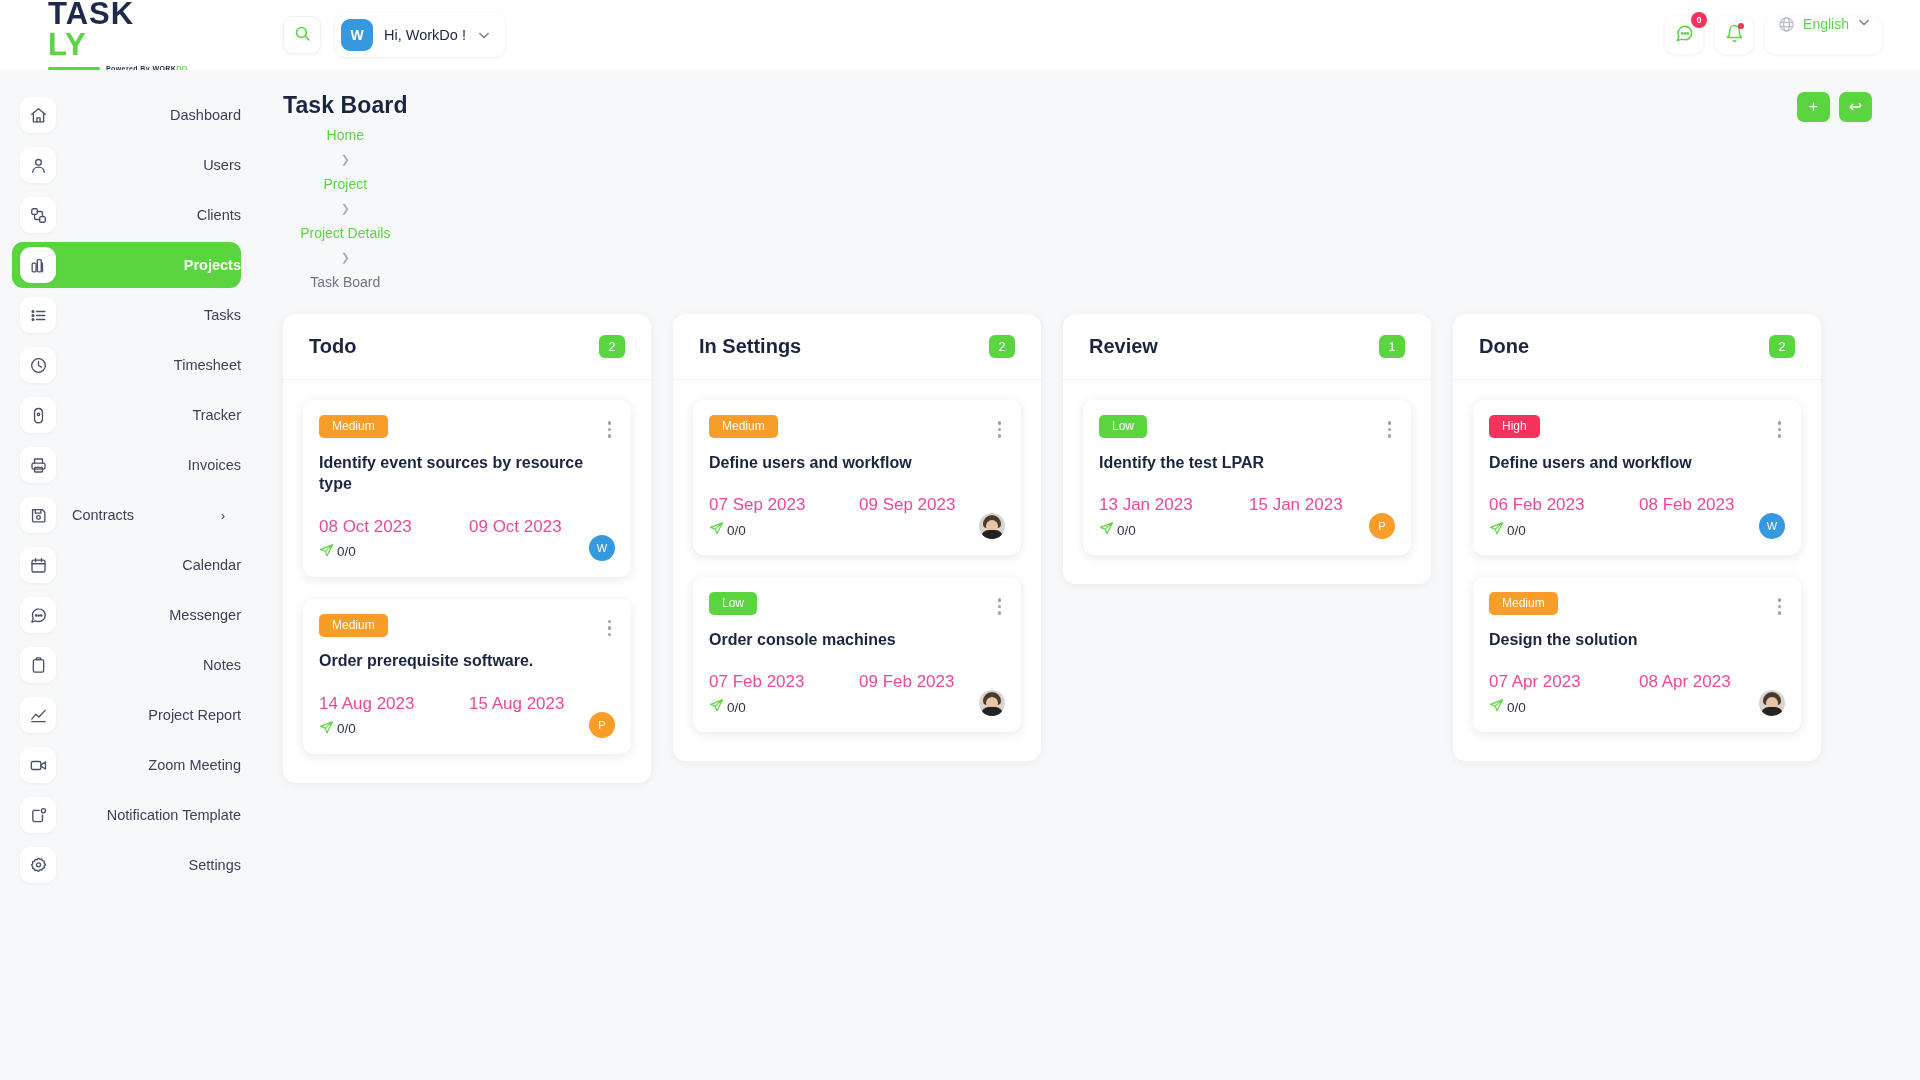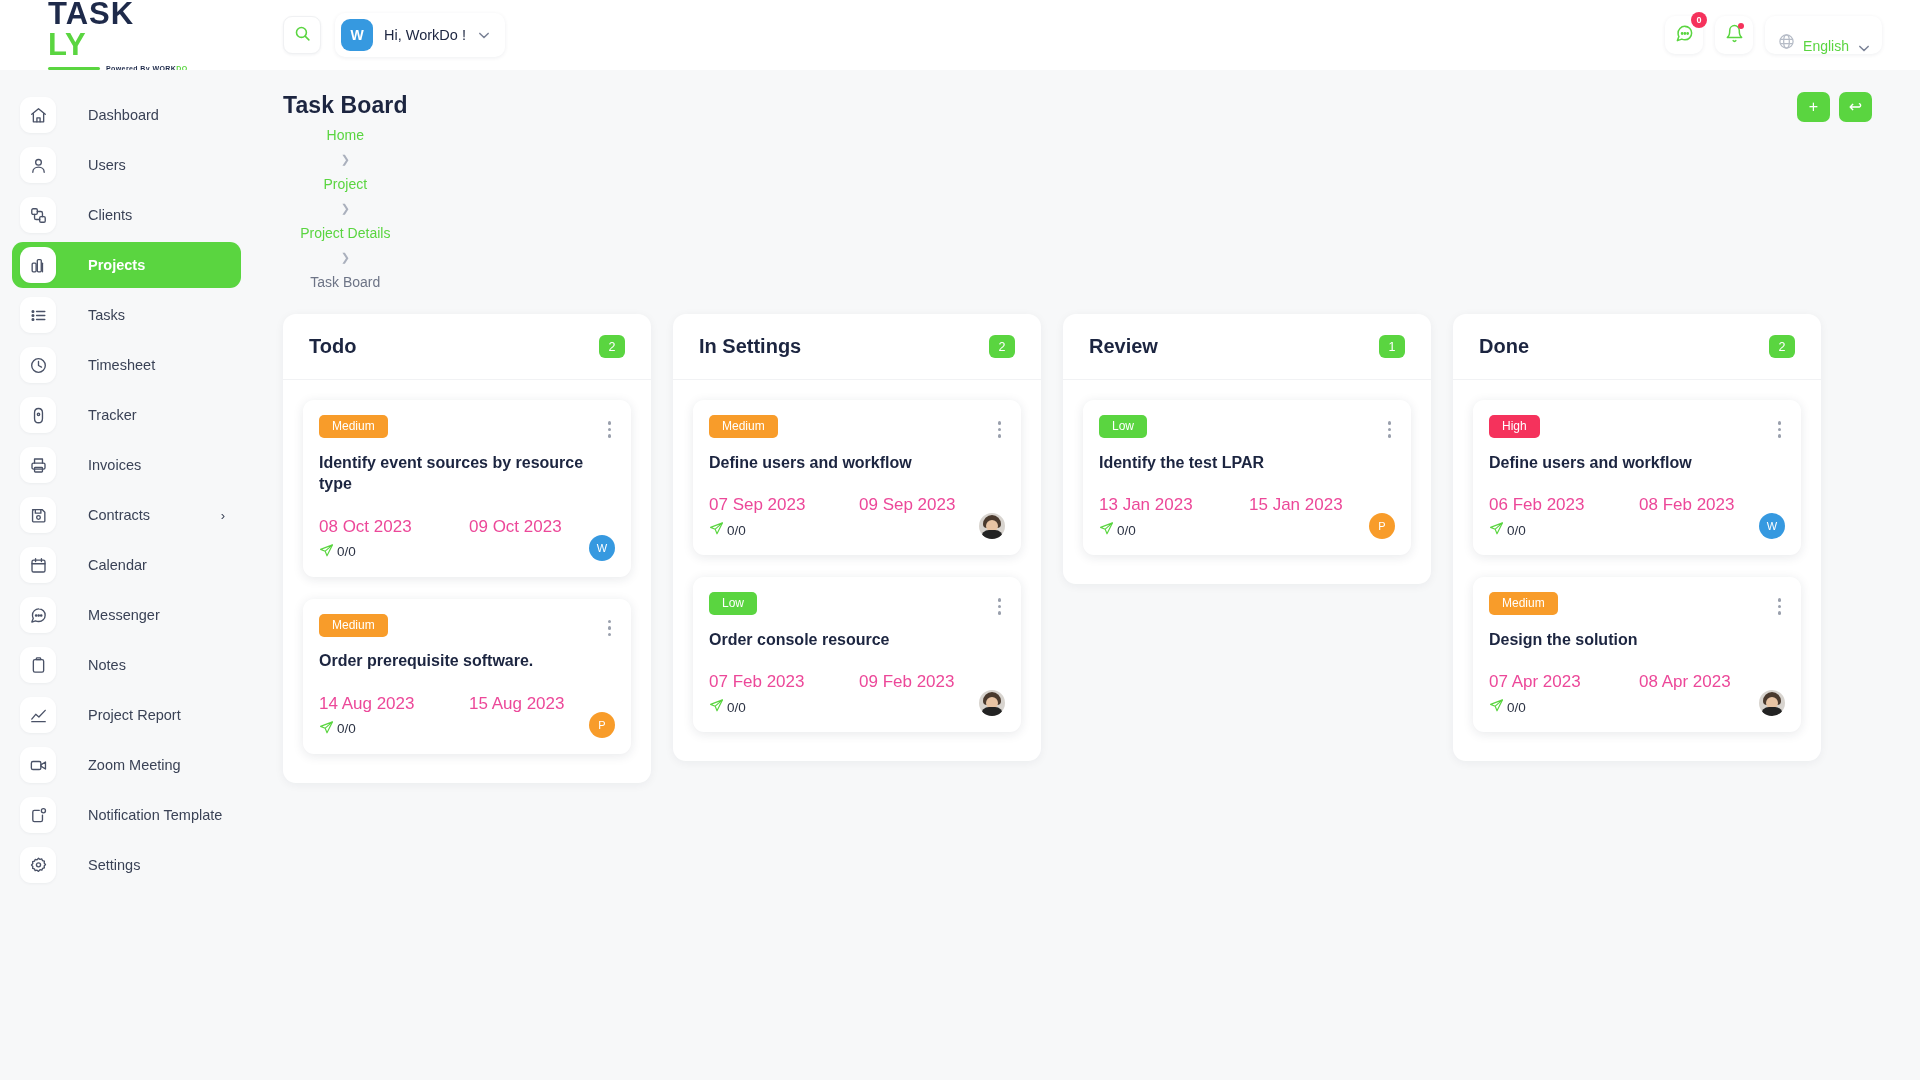--- a/index.html
+++ b/index.html
@@ -79,37 +79,37 @@
     background: #f5325c; color: #fff; border-radius: 8px;
     font-size: 9px; font-weight: 600;
     display: flex; align-items: center; justify-content: center;
   }
   .badge-dot {
     position: absolute; top: 7px; right: 9px;
     width: 6px; height: 6px; border-radius: 50%; background: #f5325c;
   }
   .tb-lang {
     height: 38px; background: #fff; border-radius: 10px;
-    display: flex; align-items: flex-end; gap: 8px; padding: 0 13px;
+    display: flex; align-items: flex-start; gap: 8px; padding: 0 13px;
     box-shadow: 0 1px 4px rgba(20,30,60,.07);
   }
   .lang-text { font-size: 14px; color: #5ad540; font-weight: 500; }
 
   
   .sidebar {
     position: absolute; top: 70px; left: 0;
     width: 255px; height: 1010px;
     background: #f7f8f9;
     padding-top: 18px;
   }
   .nav-item {
     height: 46px; margin: 4px 14px 4px 12px;
     border-radius: 11px;
-    display: flex; align-items: center; gap: 32px;
-    padding-left: 8px; position: relative;
+    display: flex; align-items: center; gap: 16px;
+    padding-left: 8px; position: relative; justify-content: space-between;
   }
   .nav-item.active { background: #5ad540; }
   .nav-icon {
     width: 36px; height: 36px; flex: 0 0 36px;
     background: #ffffff; border-radius: 11px;
     display: flex; align-items: center; justify-content: center;
     box-shadow: 0 1px 3px rgba(20,30,60,.05);
   }
   .nav-label { font-size: 14.5px; color: #3a4256; font-weight: 500; }
   .nav-item.active .nav-label { color: #ffffff; font-weight: 600; }
@@ -602,21 +602,21 @@
        </div>
           <div class="card">
          <div class="card-top">
            <span class="prio prio-low">Low</span>
            <span class="dots">
                 <i></i>
                 <i></i>
                 <i></i>
               </span>
          </div>
-         <div class="card-title">Order console resource</div>
+         <div class="card-title">Order console machines</div>
          <div class="card-meta">
            <span class="date start">07 Feb 2023</span>
            <span class="date">09 Feb 2023</span>
          </div>
          <div class="card-foot">
            <span class="sendcount">
              <span><svg width="15" height="15" viewBox="0 0 24 24" fill="none" stroke="#5ad540" stroke-width="1.8" stroke-linejoin="round">
                     <path d="M21.5 3 2.5 10.2l7.4 2.9 2.9 7.4z"></path>
                     <path d="M21.5 3 9.9 13.1"></path>
                   </svg></span>

